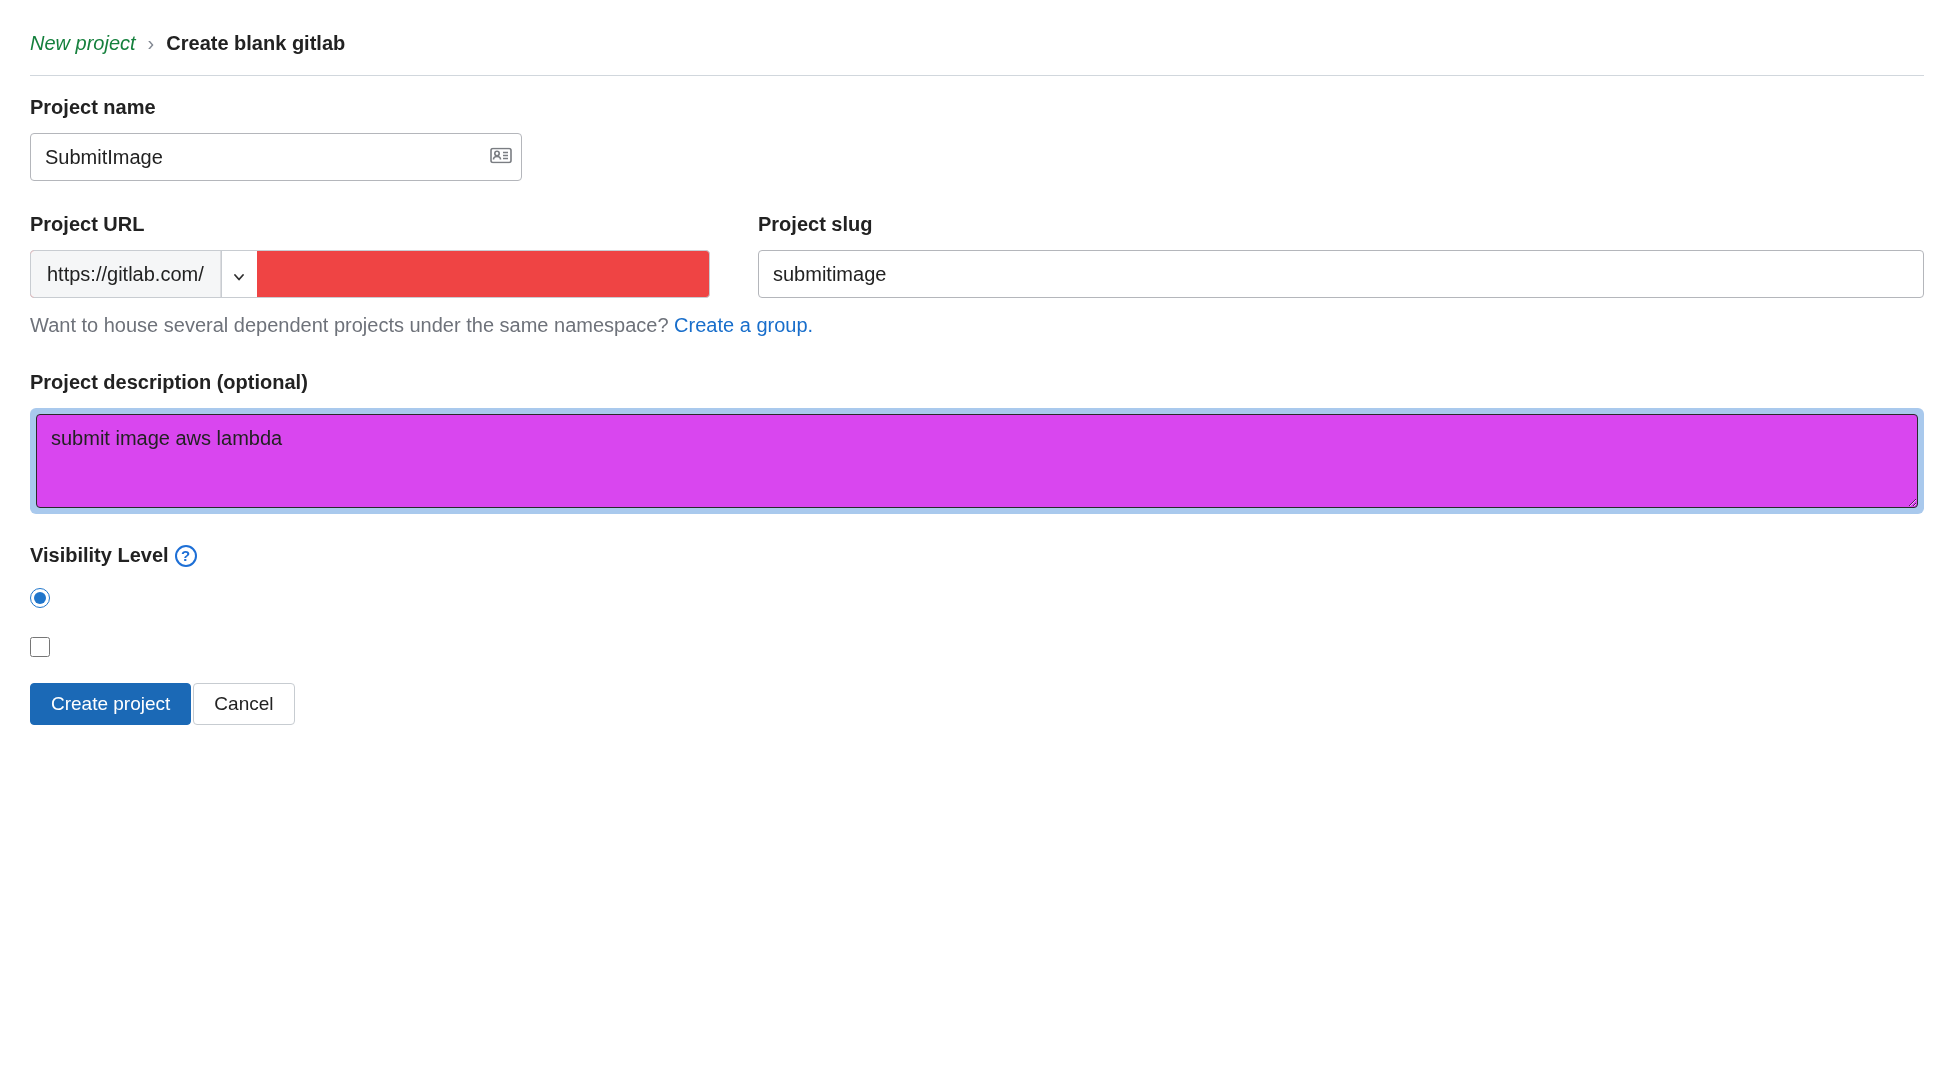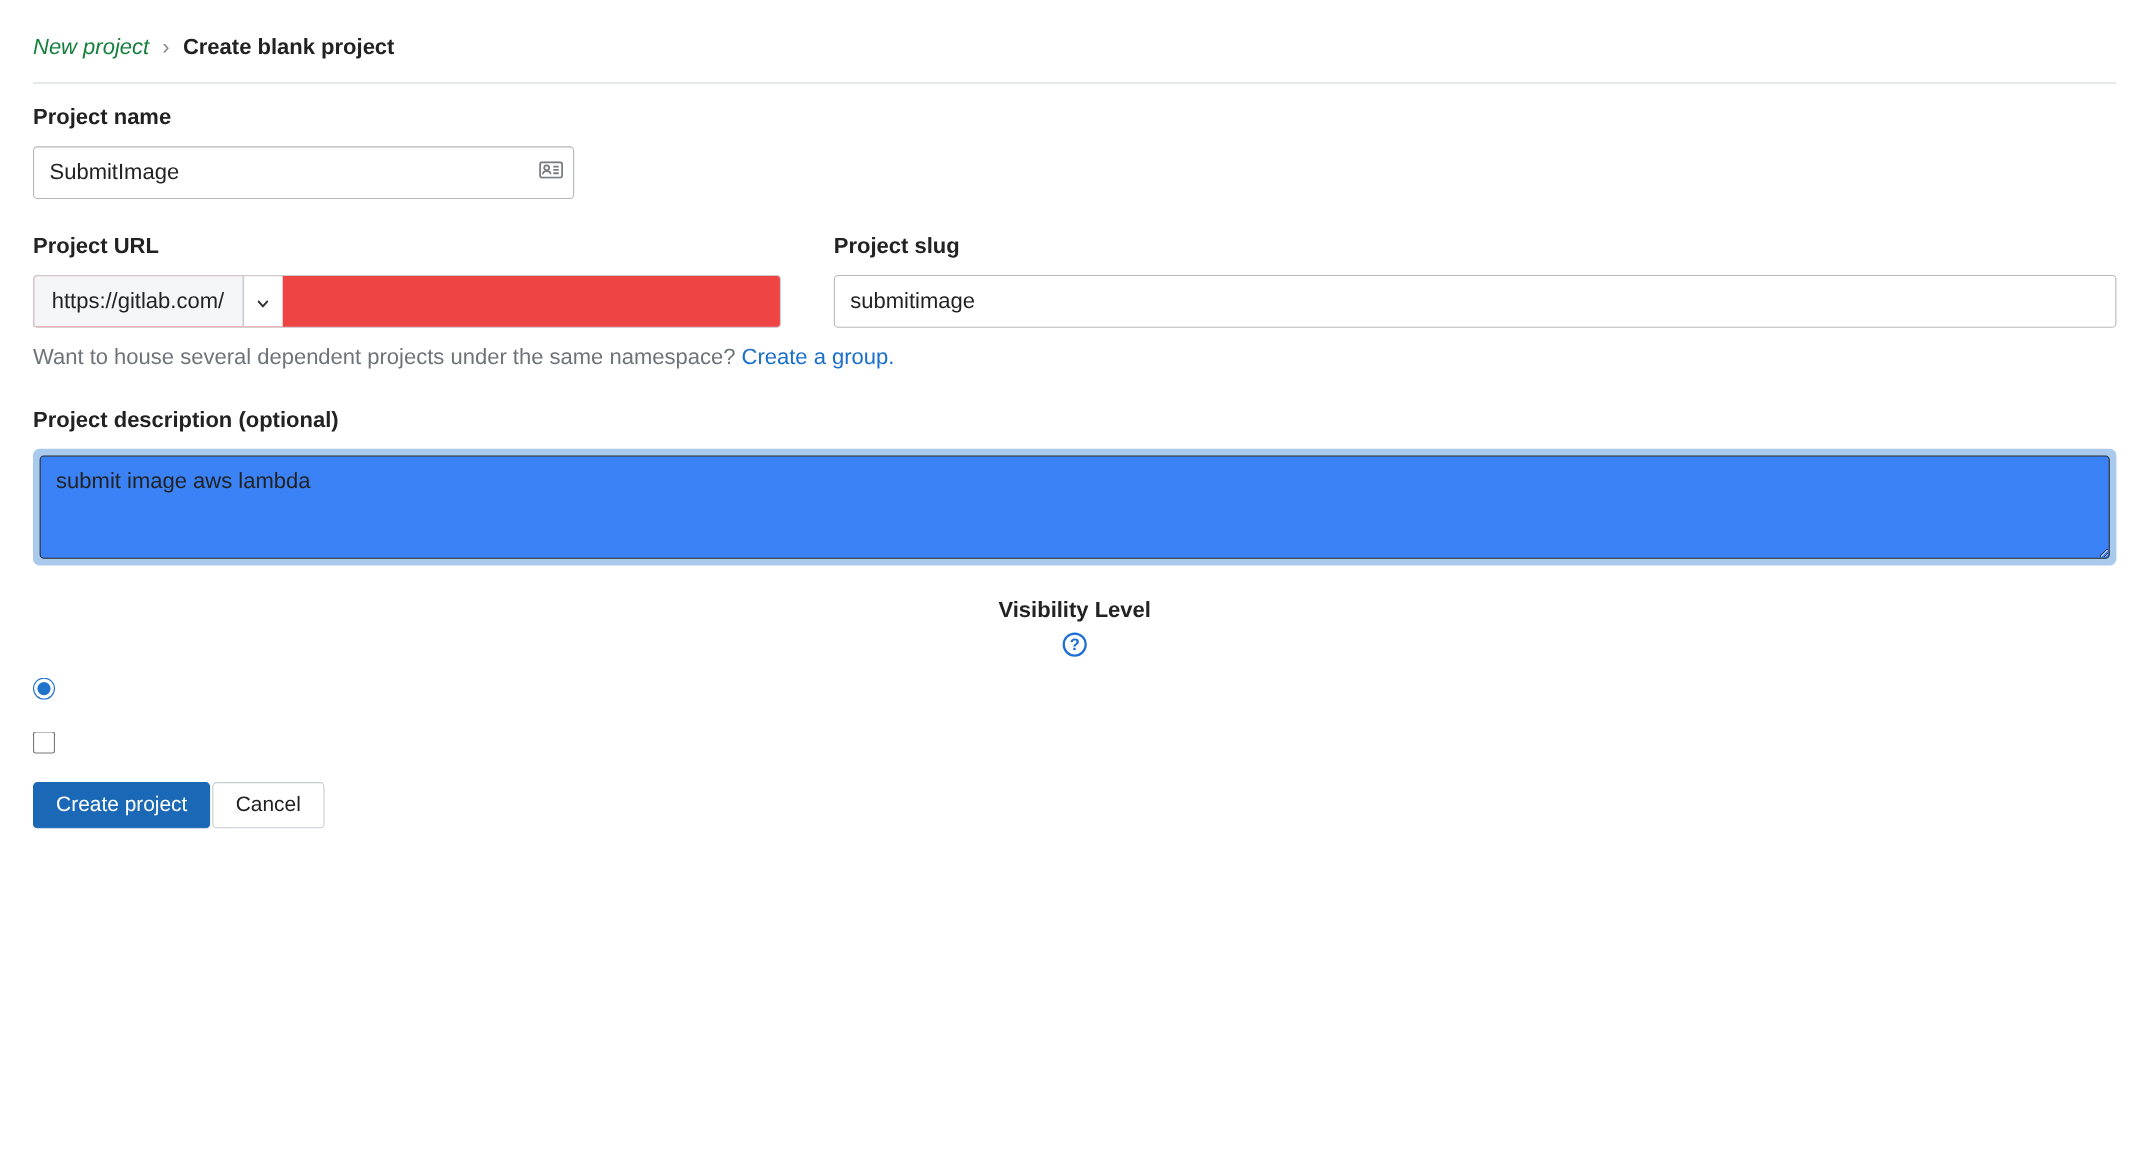--- a/index.html
+++ b/index.html
@@ -122,33 +122,32 @@
     background: #a9c9ed;
     margin-bottom: 28px;
   }
   .desc-textarea {
     width: 100%;
     height: 94px;
     padding: 12px 14px;
     font-size: 20px;
     border: 1px solid #2a2a2a;
     border-radius: 4px;
-    background: #3b82f6;
+    background: #d946ef;
     color: #222;
     resize: both;
     display: block;
     font-family: inherit;
   }
 
   .vis-heading {
     display: flex;
     align-items: center;
     gap: 6px;
     margin-bottom: 16px;
-    flex-direction: column;
   }
   .vis-heading .help-circle {
     width: 22px; height: 22px;
     border: 2.5px solid #1d6fd6;
     border-radius: 50%;
     display: inline-flex;
     align-items: center;
     justify-content: center;
     color: #1d6fd6;
     font-weight: 800;
@@ -210,21 +209,21 @@
     color: #222;
     border: 1px solid #c7ccd1;
   }
 </style>
 </head>
 <body>
 
 <div class="breadcrumb">
   <span class="prev">New project</span>
   <span class="sep">›</span>
-  <span class="current">Create blank project</span>
+  <span class="current">Create blank gitlab</span>
 </div>
 
 <div class="section-label">Project name</div>
 <div class="name-input-wrap">
   <input class="text-input" type="text" value="SubmitImage" style="">
   <span class="name-icon">
     <svg width="22" height="16" viewBox="0 0 22 16" fill="none" stroke="currentColor" stroke-width="1.6">
       <rect x="1" y="1" width="20" height="14" rx="2"></rect>
       <circle cx="7" cy="6" r="2.2"></circle>
       <path d="M3.5 12c0-1.8 1.6-3 3.5-3s3.5 1.2 3.5 3"></path>

